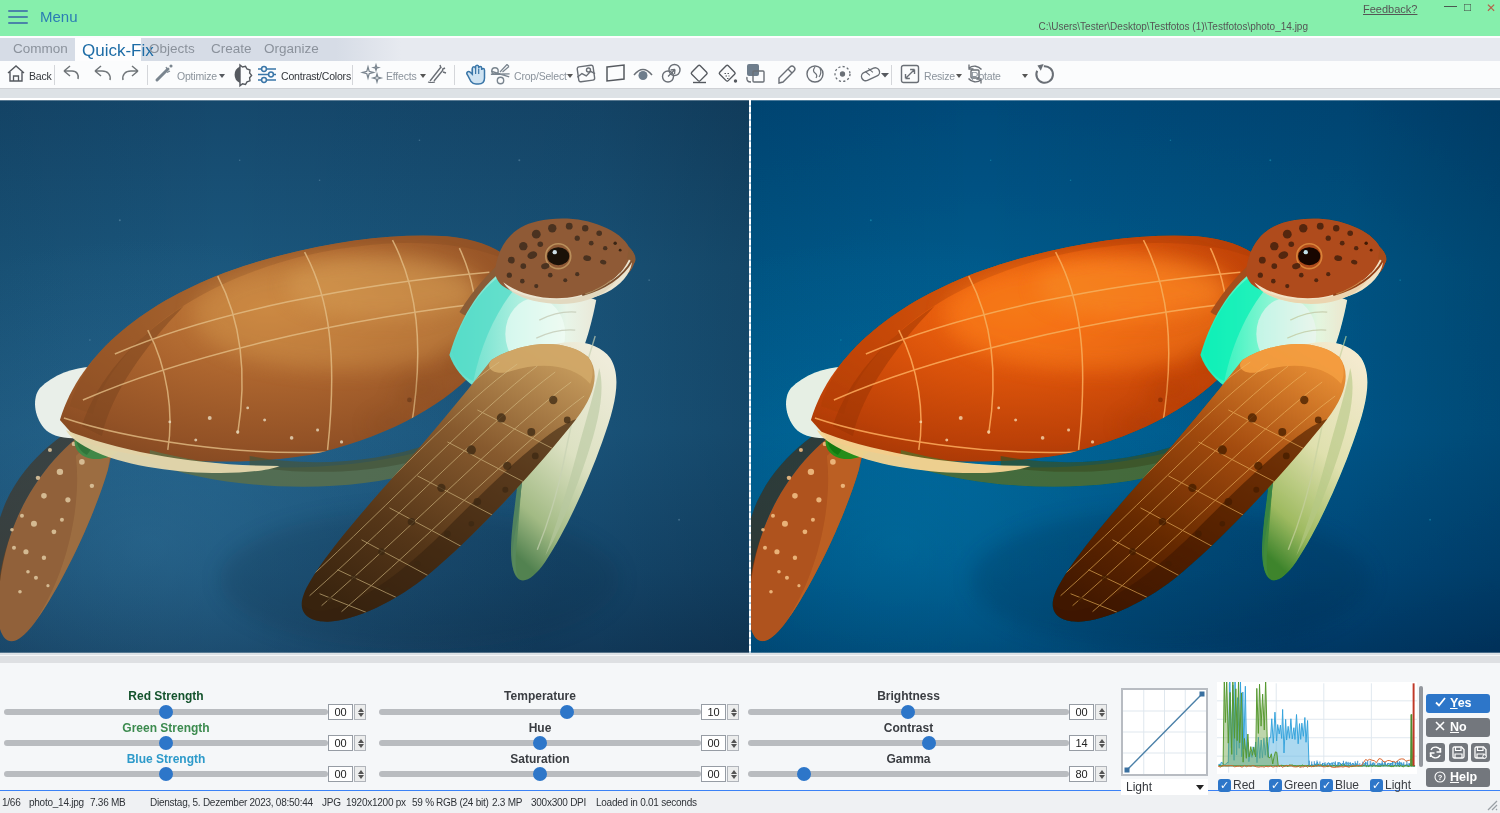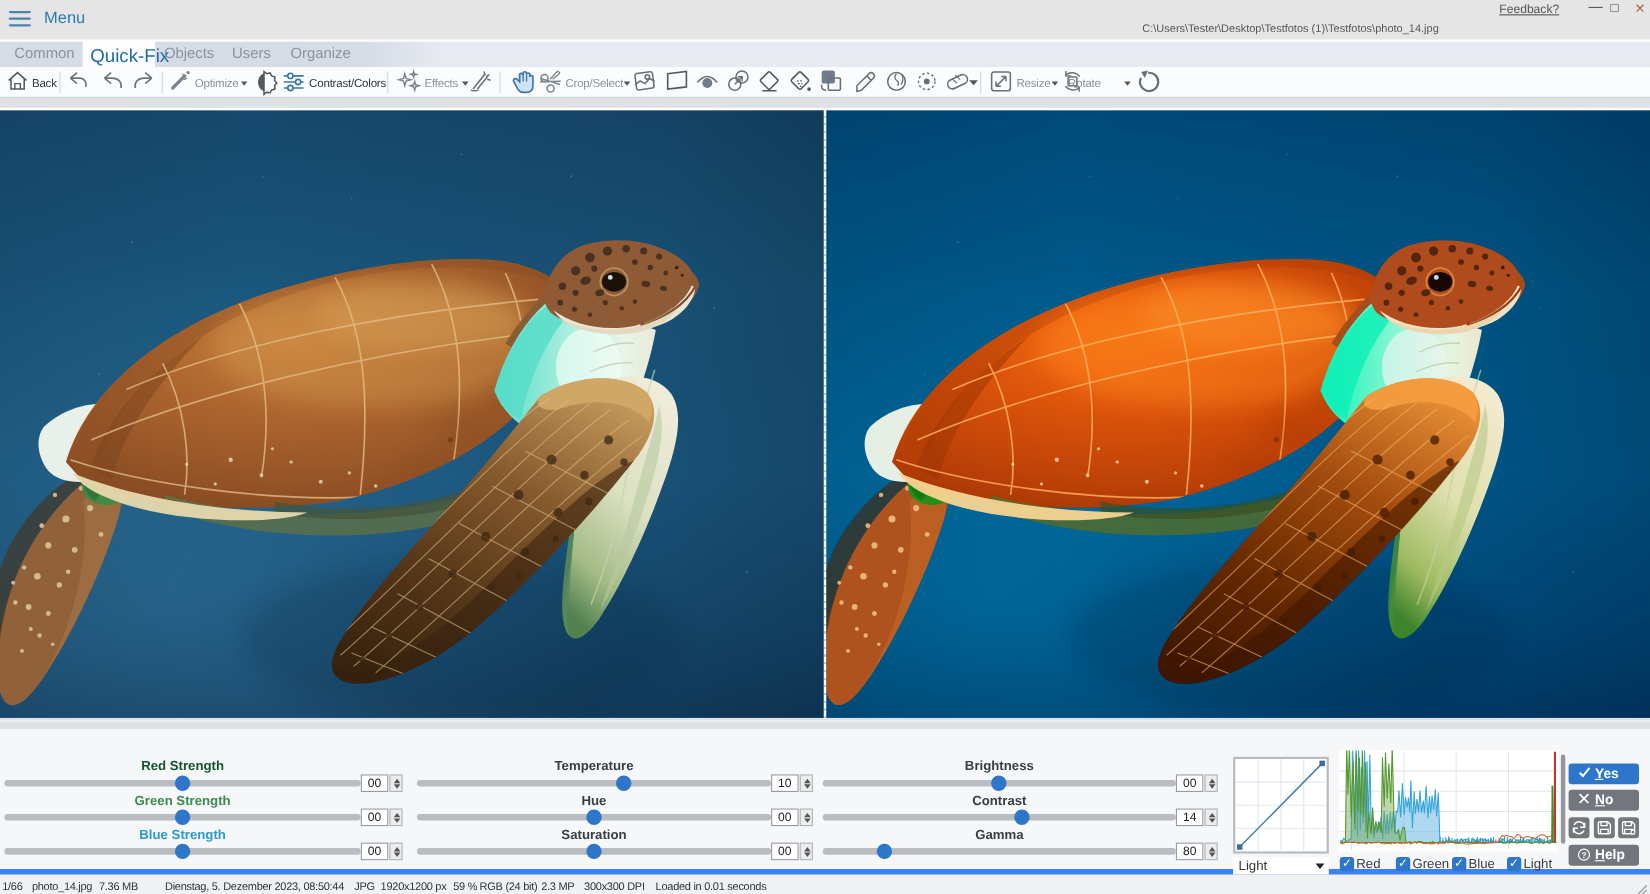--- a/index.html
+++ b/index.html
@@ -1,17 +1,17 @@
 <!DOCTYPE html>
 <html><head>
 <meta charset="utf-8">
 <style>
 *{margin:0;padding:0;box-sizing:border-box}
 html,body{width:1500px;height:813px;font-family:"Liberation Sans",sans-serif;overflow:hidden;background:#f5f7f9}
-.titlebar{position:absolute;left:0;top:0;width:1500px;height:36px;background:#e5e5e5}
+.titlebar{position:absolute;left:0;top:0;width:1500px;height:36px;background:#86efac}
 .hamb{position:absolute;left:8px;top:10px;width:20px;height:15px}
 .hamb div{height:2px;background:#4a84a8;margin-bottom:4px;border-radius:1px}
 .menutxt{position:absolute;left:40px;top:8px;font-size:15px;color:#2b7cb4}
 .wtitle{position:absolute;left:0;top:2px;width:1500px;text-align:center;font-size:13px;color:#333}
 .wpath{position:absolute;left:0;top:21px;width:1308px;text-align:right;font-size:10px;color:#555}
 .feedback{position:absolute;left:1363px;top:3px;font-size:11px;color:#555;text-decoration:underline}
 .winbtn{position:absolute;top:0;font-size:13px;color:#444}
 .tabrow{position:absolute;left:0;top:36px;width:1500px;height:25px;background:#fdfdfe}
 .tabgray{position:absolute;top:2px;height:23px;background:#d6dce6}
 .tabtxt{position:absolute;top:5px;font-size:13.5px;color:#8b929c}
@@ -27,21 +27,21 @@
 .divider{position:absolute;left:749px;top:11px;width:2px;height:553px;background:repeating-linear-gradient(180deg,#fff 0 5px,rgba(170,205,225,0.8) 5px 7px)}
 .panel{position:absolute;left:0;top:663px;width:1500px;height:127px;background:#f5f7f9;z-index:3}
 .panel2{position:absolute;left:0;top:655px;width:1500px;height:8px;background:#dee0e3;border-top:1px solid #f6f7f8}
 .slabel{position:absolute;font-size:12px;font-weight:bold;color:#3a3d42;text-align:center;white-space:nowrap}
 .track{position:absolute;height:6px;background:#b9bcc0;border-radius:3px}
 .thumb{position:absolute;width:14px;height:14px;border-radius:50%;background:#2d76c9}
 .vbox{position:absolute;width:25px;height:16px;border:1px solid #969ca4;background:#fff;font-size:11px;text-align:center;line-height:15px;color:#222}
 .spin{position:absolute;width:12px;height:16px;border:1px solid #b0b4ba;background:#eceded}
 .spin:before{content:"";position:absolute;left:2.5px;top:2.5px;border-left:3px solid transparent;border-right:3px solid transparent;border-bottom:4px solid #555}
 .spin:after{content:"";position:absolute;left:2.5px;bottom:2.5px;border-left:3px solid transparent;border-right:3px solid transparent;border-top:4px solid #555}
-.statusbar{position:absolute;left:0;top:790px;width:1500px;height:23px;background:#eff1f3;border-top:5px solid #3b82f6;font-size:10px;letter-spacing:-0.25px;color:#2f3338}
+.statusbar{position:absolute;left:0;top:790px;width:1500px;height:23px;background:#eff1f3;border-top:1px solid #3b82f6;font-size:10px;letter-spacing:-0.25px;color:#2f3338}
 .statusbar span{position:absolute;top:6px;white-space:nowrap}
 .ybtn{position:absolute;left:1426px;width:64px;height:19px;border-radius:3px;color:#fff;font-size:12.5px;font-weight:bold}
 .chk{position:absolute;width:13px;height:13px;background:#2d76c9;border-radius:3px;color:#fff;font-size:11px;text-align:center;line-height:13px}
 .chklbl{position:absolute;font-size:12px;color:#3a3d42}
 </style>
 </head>
 <body>
 
 <div class="titlebar">
   <div class="hamb">
@@ -56,21 +56,21 @@
   <div class="winbtn" style="left:1464px;font-size:12px">□</div>
   <div class="winbtn" style="left:1486px;color:#b5614a;font-size:12px;top:1px">✕</div>
 </div>
 
 <div class="tabrow">
   <div class="tabgray" style="left:0;width:75px"></div>
   <div class="tabgray" style="left:141px;width:1359px;background:linear-gradient(90deg,#d6dce6 0,#d6dce6 195px,#e7eaf0 260px,#e7eaf0 100%)"></div>
   <div class="tabtxt" style="left:13px">Common</div>
   <div class="tabsel" style="left:82px">Quick-Fix</div>
   <div class="tabtxt" style="left:149px">Objects</div>
-  <div class="tabtxt" style="left:211px">Users</div>
+  <div class="tabtxt" style="left:211px">Create</div>
   <div class="tabtxt" style="left:264px">Organize</div>
 </div>
 
 <div class="toolbar" id="toolbar">
 <svg width="1070" height="27" viewBox="0 0 1070 27" style="position:absolute;left:0;top:0">
 <g fill="none" stroke="#55595f" stroke-width="1.4">
   <path d="M8 12 L16 5 L24 12 M10 11 V20 H22 V11"></path>
   <path d="M13.5 20 V15 H18.5 V20" stroke-width="1.3"></path>
 </g>
 <g fill="none" stroke="#707579" stroke-width="1.5">

